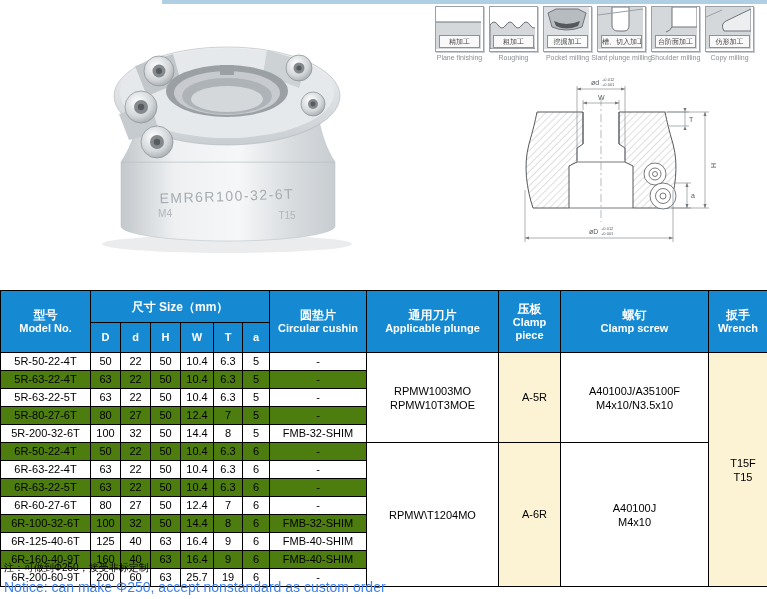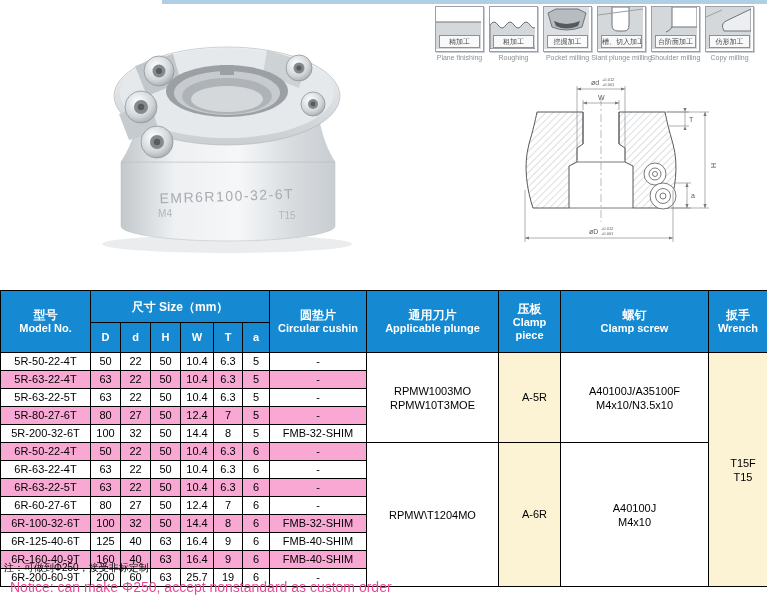--- a/index.html
+++ b/index.html
@@ -23,26 +23,26 @@
   #drawing{position:absolute;left:503px;top:70px;width:264px;height:192px;}
   
   #spec-table{position:absolute;left:0;top:262px;width:767px;border-collapse:collapse;
               table-layout:fixed;font-size:11px;margin-top:28px;}
   #spec-table th,#spec-table td{border:1px solid #000;text-align:center;vertical-align:middle;
               padding:0;overflow:hidden;}
   #spec-table thead th{background:#1589d1;color:#fff;font-weight:bold;}
   #spec-table thead .zh{font-size:12px;line-height:14px;}
   #spec-table thead .en{font-size:11px;line-height:13px;}
   #spec-table tbody td{height:17px;line-height:17px;font-size:11px;background:#fff;}
-  #spec-table tbody tr.shaded td.stripe{background:#f9a8d4;}
+  #spec-table tbody tr.shaded td.stripe{background:#4d7c0f;}
   #spec-table td.cream{background:#fcf2d4 !important;padding-left:10px;}
   .mc div{line-height:14px;}
   
   #note-zh{position:absolute;left:4px;top:561px;font-size:10px;color:#000;}
-  #note-en{position:absolute;left:4px;top:579px;font-size:14px;color:#ec4899;margin-left:6px;}
+  #note-en{position:absolute;left:4px;top:579px;font-size:14px;color:#3b82f6;}
 </style>
 </head>
 <body>
 
 <div id="page">
 
   <div id="top-strip"></div>
 
   <div id="photo">
     <svg width="330" height="256" viewBox="0 0 330 256">

